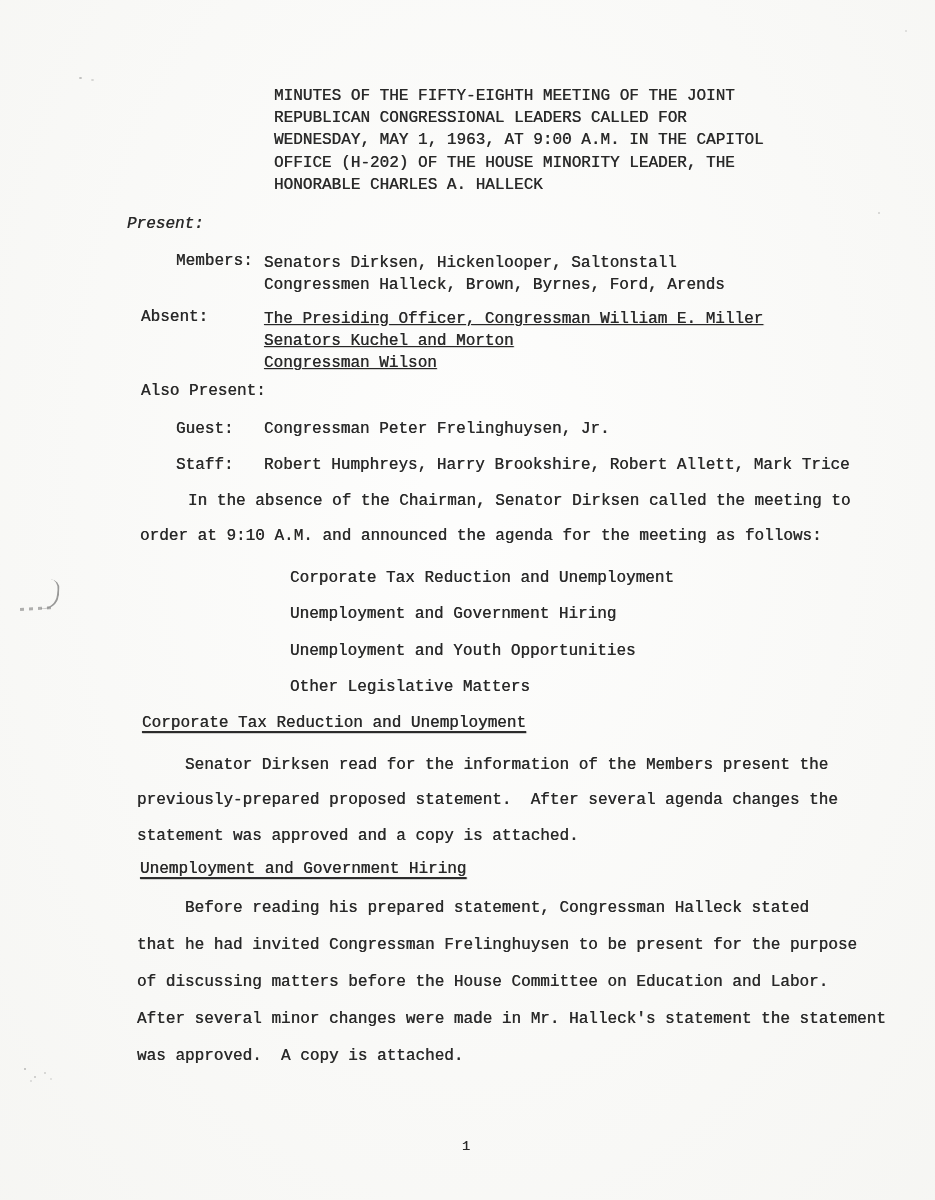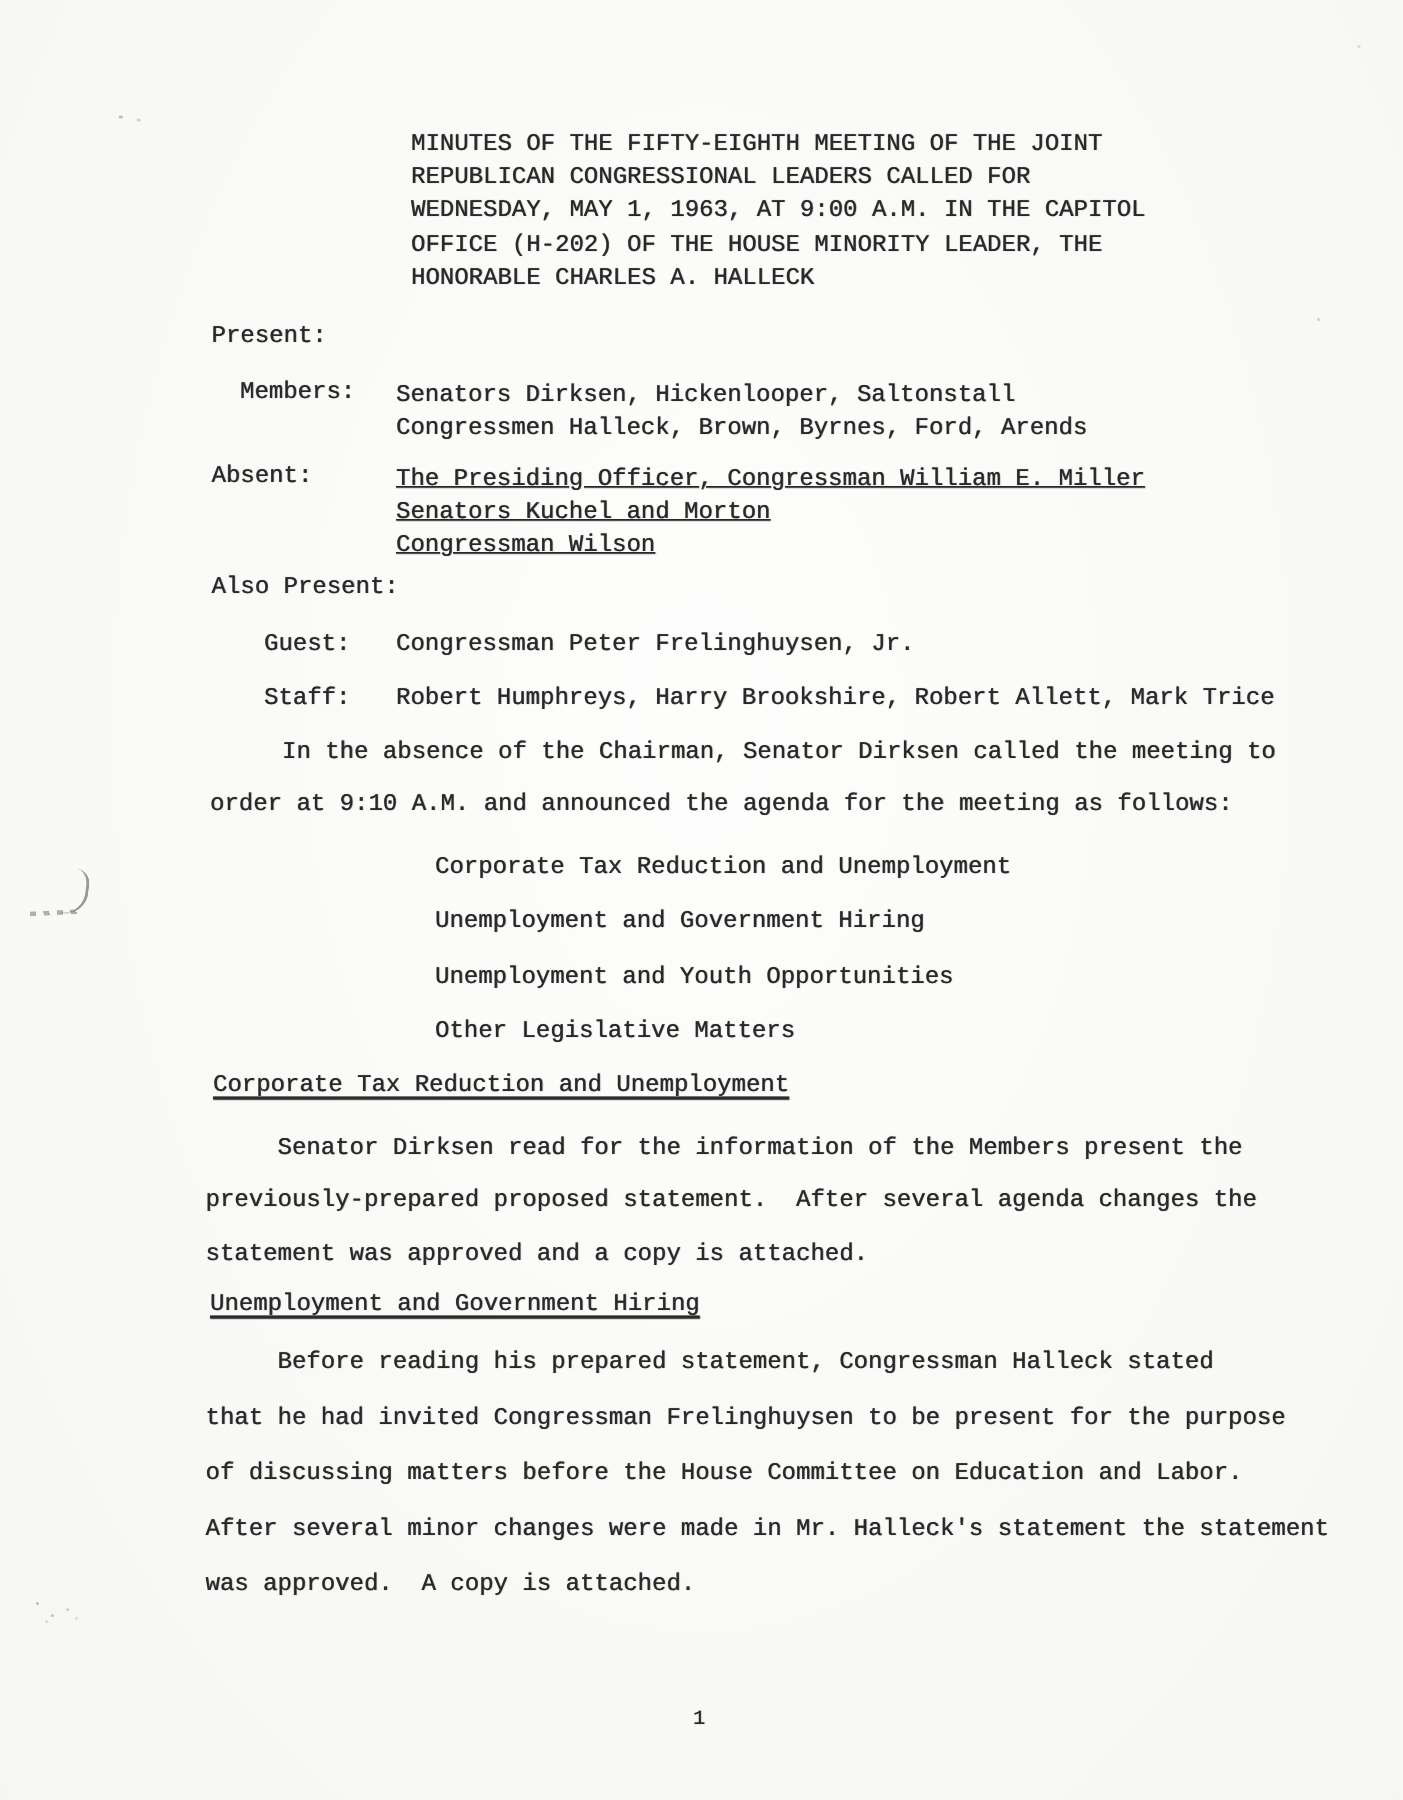--- a/index.html
+++ b/index.html
@@ -74,23 +74,23 @@
 <div class="page">
 
   <div class="tt lh22" style="left:274px; top:85px;">
       <div class="line">MINUTES OF THE FIFTY-EIGHTH MEETING OF THE JOINT</div>
       <div class="line">REPUBLICAN CONGRESSIONAL LEADERS CALLED FOR</div>
       <div class="line">WEDNESDAY, MAY 1, 1963, AT 9:00 A.M. IN THE CAPITOL</div>
       <div class="line">OFFICE (H-202) OF THE HOUSE MINORITY LEADER, THE</div>
       <div class="line">HONORABLE CHARLES A. HALLECK</div>
     </div>
 
-  <div class="tt" style="left:141px; top:215px;">Present:</div>
+  <div class="tt" style="left:127px; top:215px;font-style:italic;">Present:</div>
 
-  <div class="tt" style="left:160px; top:252px;text-align:center;">Members:</div>
+  <div class="tt" style="left:176px; top:252px;text-align:center;">Members:</div>
   <div class="tt lh22" style="left:264px; top:252px;">
       <div class="line">Senators Dirksen, Hickenlooper, Saltonstall</div>
       <div class="line">Congressmen Halleck, Brown, Byrnes, Ford, Arends</div>
     </div>
 
   <div class="tt" style="left:141px; top:308px;">Absent:</div>
   <div class="tt lh22" style="left:264px; top:308px;text-decoration:underline;">
       <div class="line">The Presiding Officer, Congressman William E. Miller</div>
       <div class="line">Senators Kuchel and Morton</div>
       <div class="line">Congressman Wilson</div>

